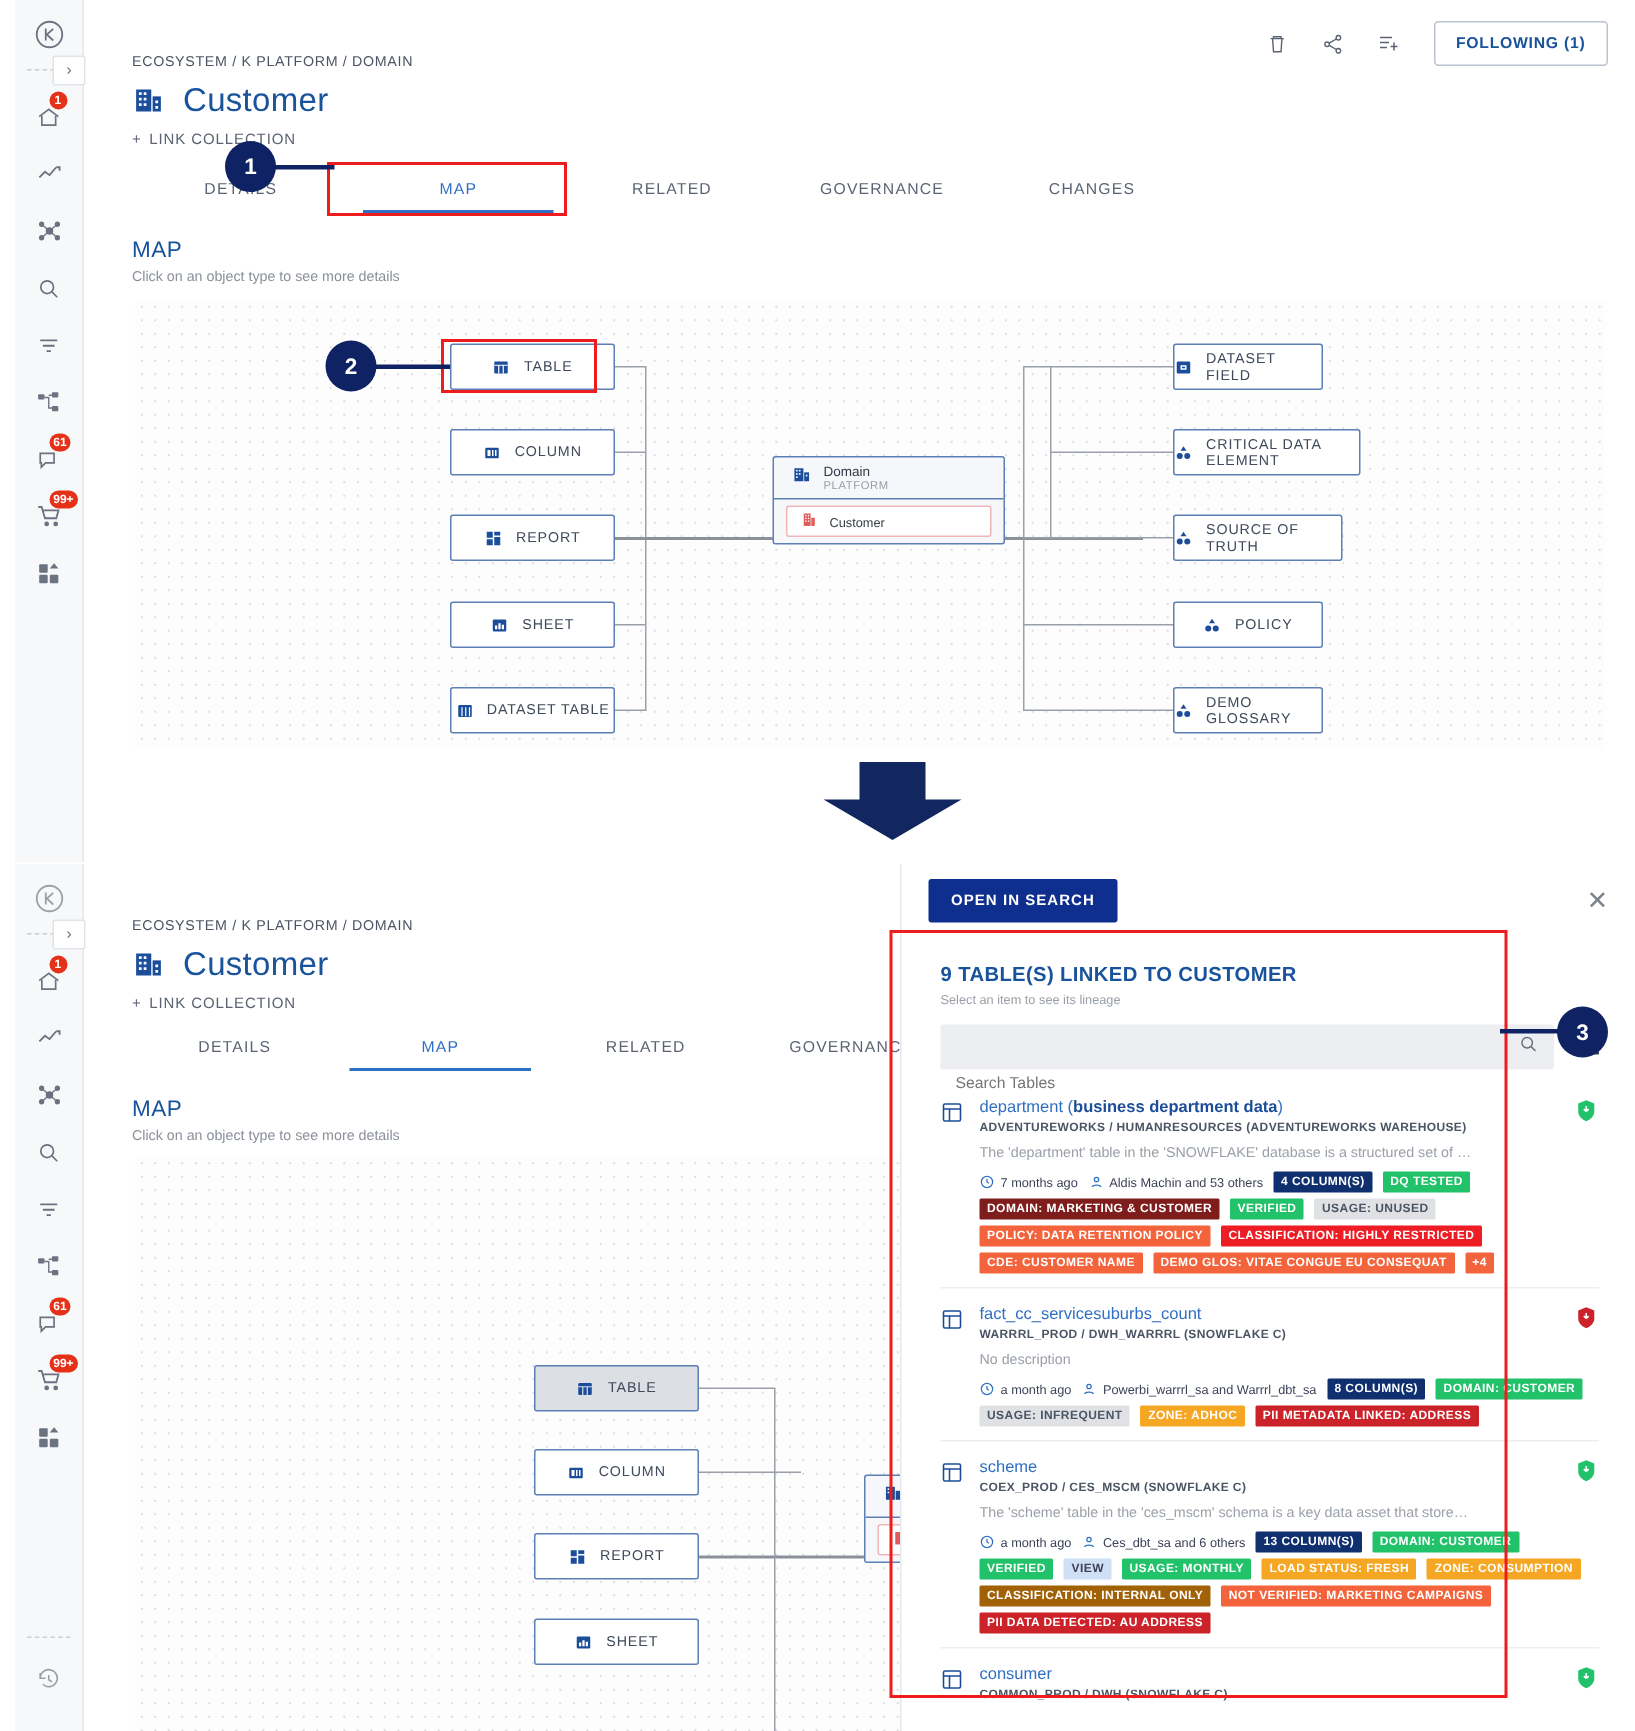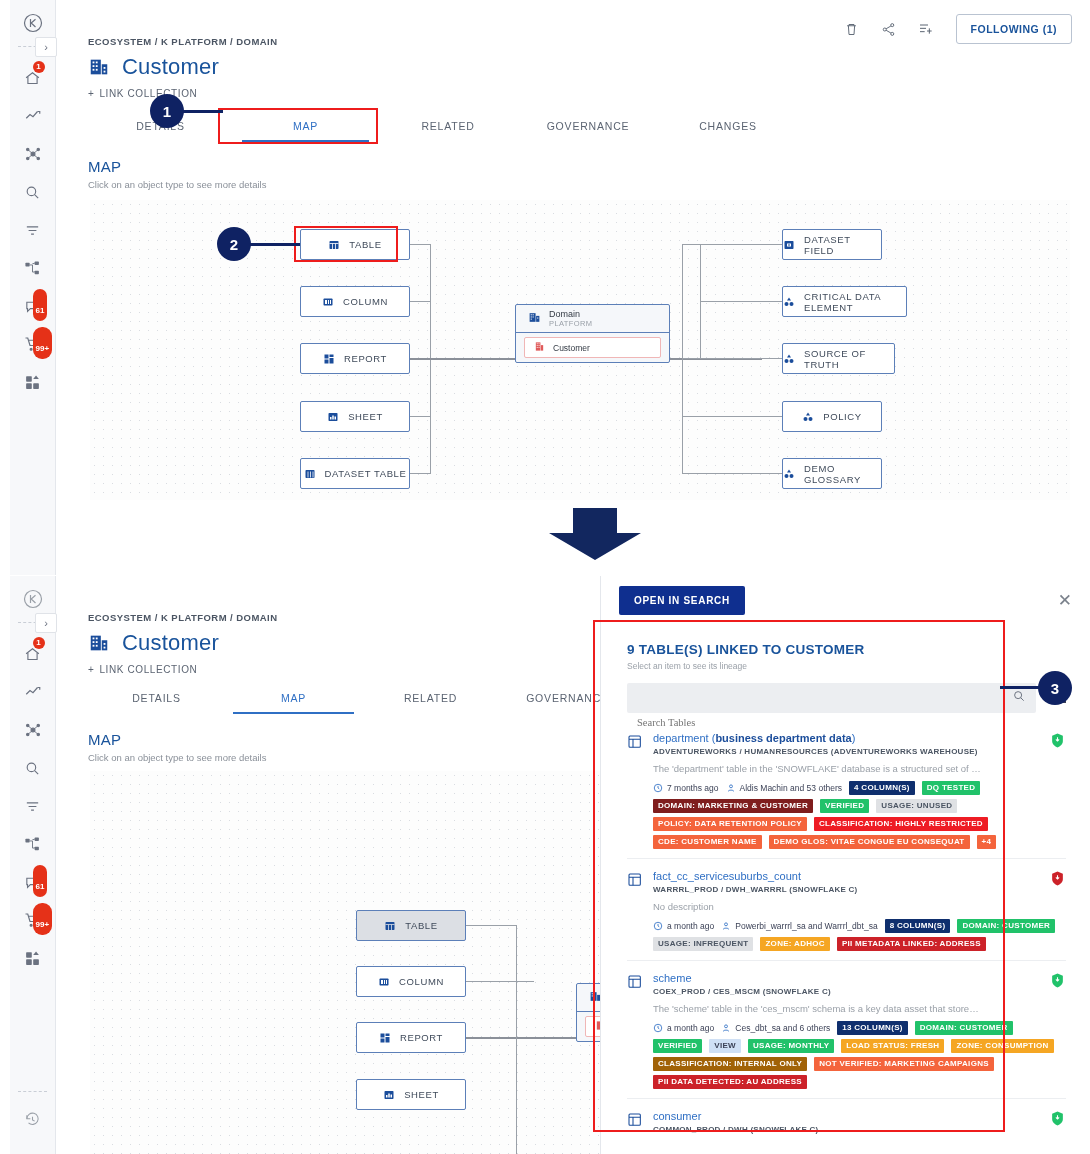--- a/index.html
+++ b/index.html
@@ -29,27 +29,27 @@
   .rail-item {
     position:relative; height:38px; display:flex; align-items:center; justify-content:center;
     color:#6b7280;
   }
   .rail-badge {
     position:absolute; top:2px; left:50%; margin-left:0px;
     background:#e53118; color:#fff; border-radius:9px;
     font-size:8px; line-height:12px; height:12px; min-width:12px;
     padding:0 3px; text-align:center; font-weight:bold;
   }
-  .rail-badge.wide { padding:16px 3px; }
+  .rail-badge.wide { padding:0 3px; }
 
   
   .content { position:absolute; left:56px; top:0; right:0; }
   .breadcrumb {
     position:absolute; left:32px; top:36px; font-size:9.5px; letter-spacing:.45px;
-    color:#4b5563; font-weight:bold;
+    color:#4b5563; font-weight:normal;
   }
   .title-row { position:absolute; left:32px; top:54px; display:flex; align-items:center; gap:12px; }
   .title-icon { width:22px; height:22px; }
   .page-title { font-size:22px; color:#19539b; font-weight:normal; letter-spacing:.2px; }
   .link-collection {
     position:absolute; left:32px; top:88px; font-size:10px; letter-spacing:.6px;
     color:#5b6472; display:flex; align-items:center; gap:5px;
   }
 
   .topright { position:absolute; top:14px; right:18px; display:flex; align-items:center; gap:22px; }
@@ -134,21 +134,21 @@
   .drawer-h { font-size:13.5px; color:#19539b; font-weight:bold; letter-spacing:.25px; }
   .drawer-sub { font-size:8.5px; color:#9aa0a8; margin-top:4px; }
 
   .searchrow { display:flex; align-items:center; gap:14px; margin-top:12px; }
   .searchbox {
     flex:1; height:30px; background:#eceef1; border:none; border-radius:2px;
     display:flex; align-items:center; padding:0 10px;
   }
   .searchbox input {
     flex:1; border:none; background:transparent; outline:none;
-    font-family:Liberation Serif, serif; font-size:10.5px; color:#6b7280;margin-top:48px;
+    font-family:Liberation Sans, sans-serif; font-size:10.5px; color:#6b7280;margin-top:48px;
   }
   .hamburger { display:flex; flex-direction:column; gap:2px; cursor:pointer; }
   .hamburger i { display:block; width:16px; height:2px; background:#3c4257; }
 
   .result { padding:11px 0 9px 0; border-bottom:1px solid #eceef1; position:relative; display:flex; gap:10px; }
   .res-icon { width:16px; color:#1b4d9b; flex:0 0 16px; padding-top:2px; }
   .res-main { flex:1; min-width:0; }
   .res-title { font-size:11px; color:#2f6fc4; }
   .res-title b { color:#1b4d9b; }
   .res-path { font-size:8px; color:#4b5563; letter-spacing:.25px; margin-top:3px; font-weight:bold; }

